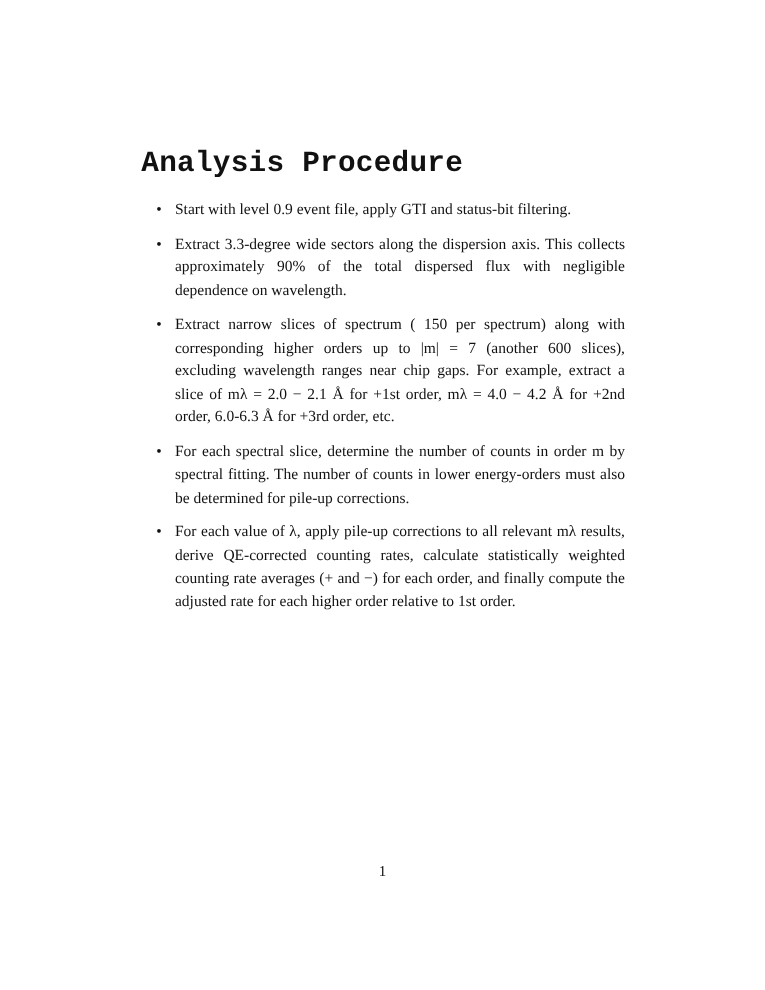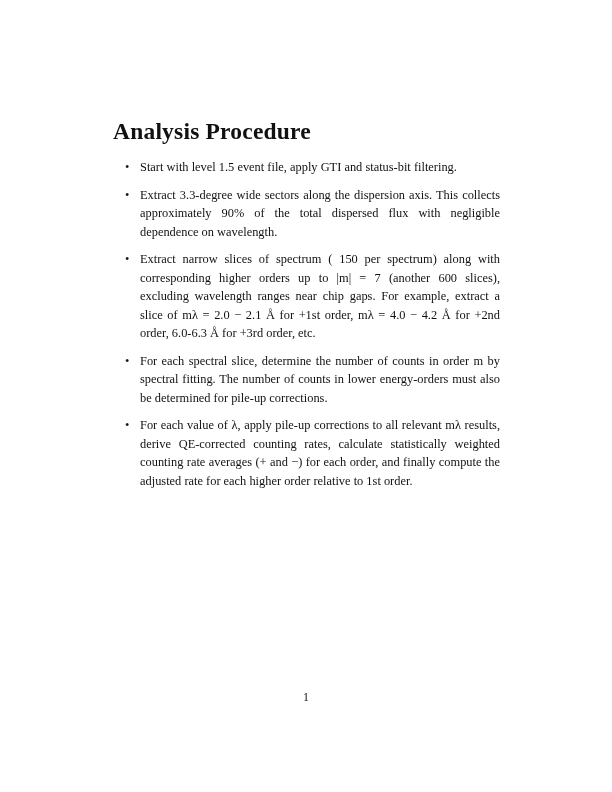--- a/index.html
+++ b/index.html
@@ -1,35 +1,35 @@
 <!DOCTYPE html>
 <html><head>
   <meta charset="utf-8">
   <style>
     html, body { margin: 0; padding: 0; background: #ffffff; }
     body { width: 612px; height: 792px; position: relative; overflow: hidden;
            font-family: "DejaVu Serif", "Liberation Serif", serif; color: #111; }
     .title { position: absolute; left: 113px; top: 118px; font-size: 23.5px; font-weight: bold;
-             font-family: Liberation Serif, serif; letter-spacing: 0.2px; margin: 0; }
+             font-family: Liberation Mono, monospace; letter-spacing: 0.2px; margin: 0; }
     ul.items { position: absolute; left: 125px; top: 158px; width: 375px; margin: 0; padding: 0; list-style: none; }
     ul.items li { position: relative; padding-left: 15px; font-size: 12.4px; line-height: 18.5px;
                   text-align: justify; margin-bottom: 9px; font-family: "Liberation Serif", serif; }
     ul.items li .bullet { position: absolute; left: 0; top: 0; }
     .page-number { position: absolute; left: 0; width: 612px; top: 690px; text-align: center;
                    font-size: 12px; font-family: "Liberation Serif", serif; }
   </style>
 </head>
 <body>
 
 <h1 class="title">Analysis Procedure</h1>
 
 <ul class="items">
   <li>
     <span class="bullet">•</span>
-    <span>Start with level 1.5 event file, apply GTI and status-bit filtering.</span>
+    <span>Start with level 0.9 event file, apply GTI and status-bit filtering.</span>
   </li>
   <li>
     <span class="bullet">•</span>
     <span>Extract 3.3-degree wide sectors along the dispersion axis. This collects approximately 90% of the total dispersed flux with negligible dependence on wavelength.</span>
   </li>
   <li>
     <span class="bullet">•</span>
     <span>Extract narrow slices of spectrum ( 150 per spectrum) along with corresponding higher orders up to |m| = 7 (another 600 slices), excluding wavelength ranges near chip gaps. For example, extract a slice of mλ = 2.0 − 2.1 Å for +1st order, mλ = 4.0 − 4.2 Å for +2nd order, 6.0-6.3 Å for +3rd order, etc.</span>
   </li>
   <li>

